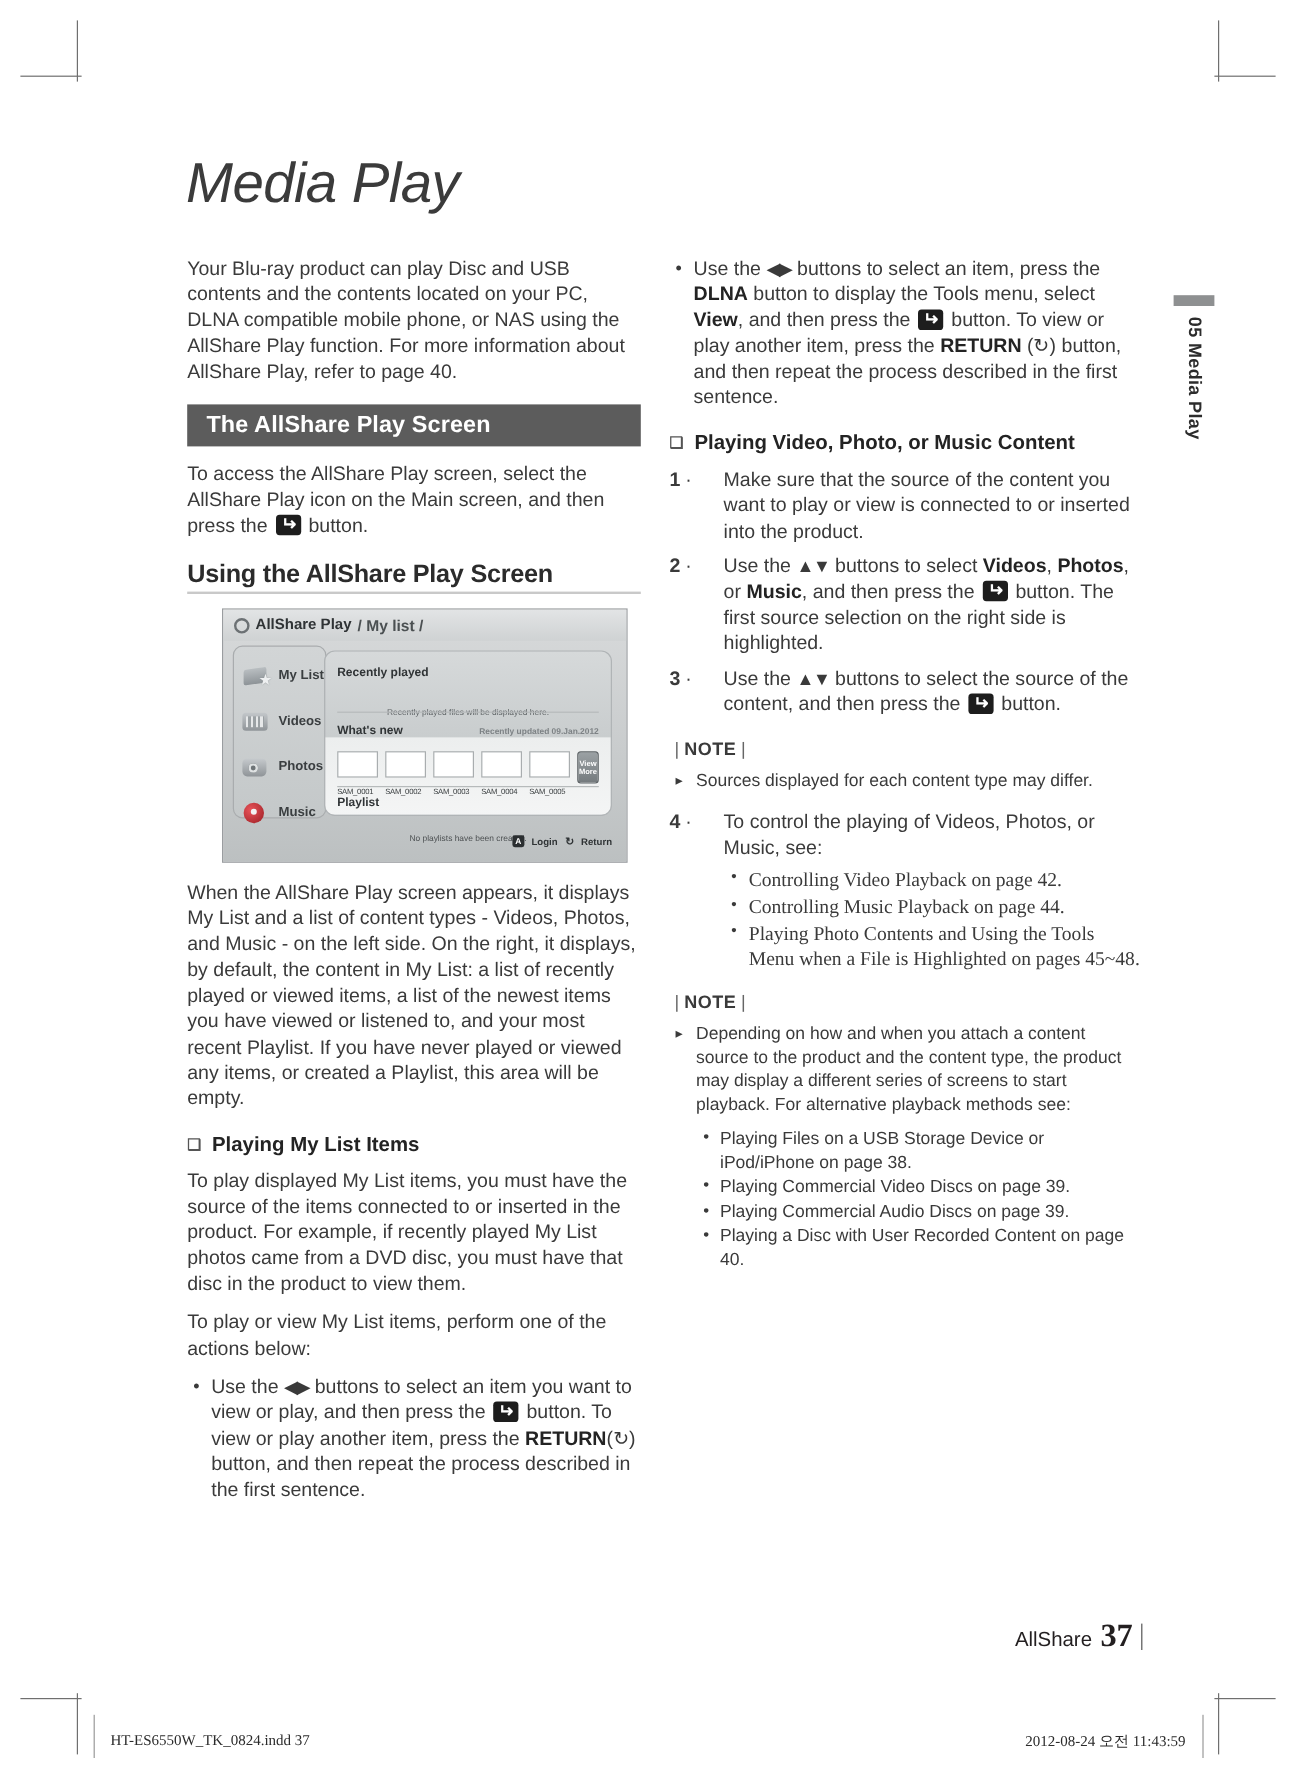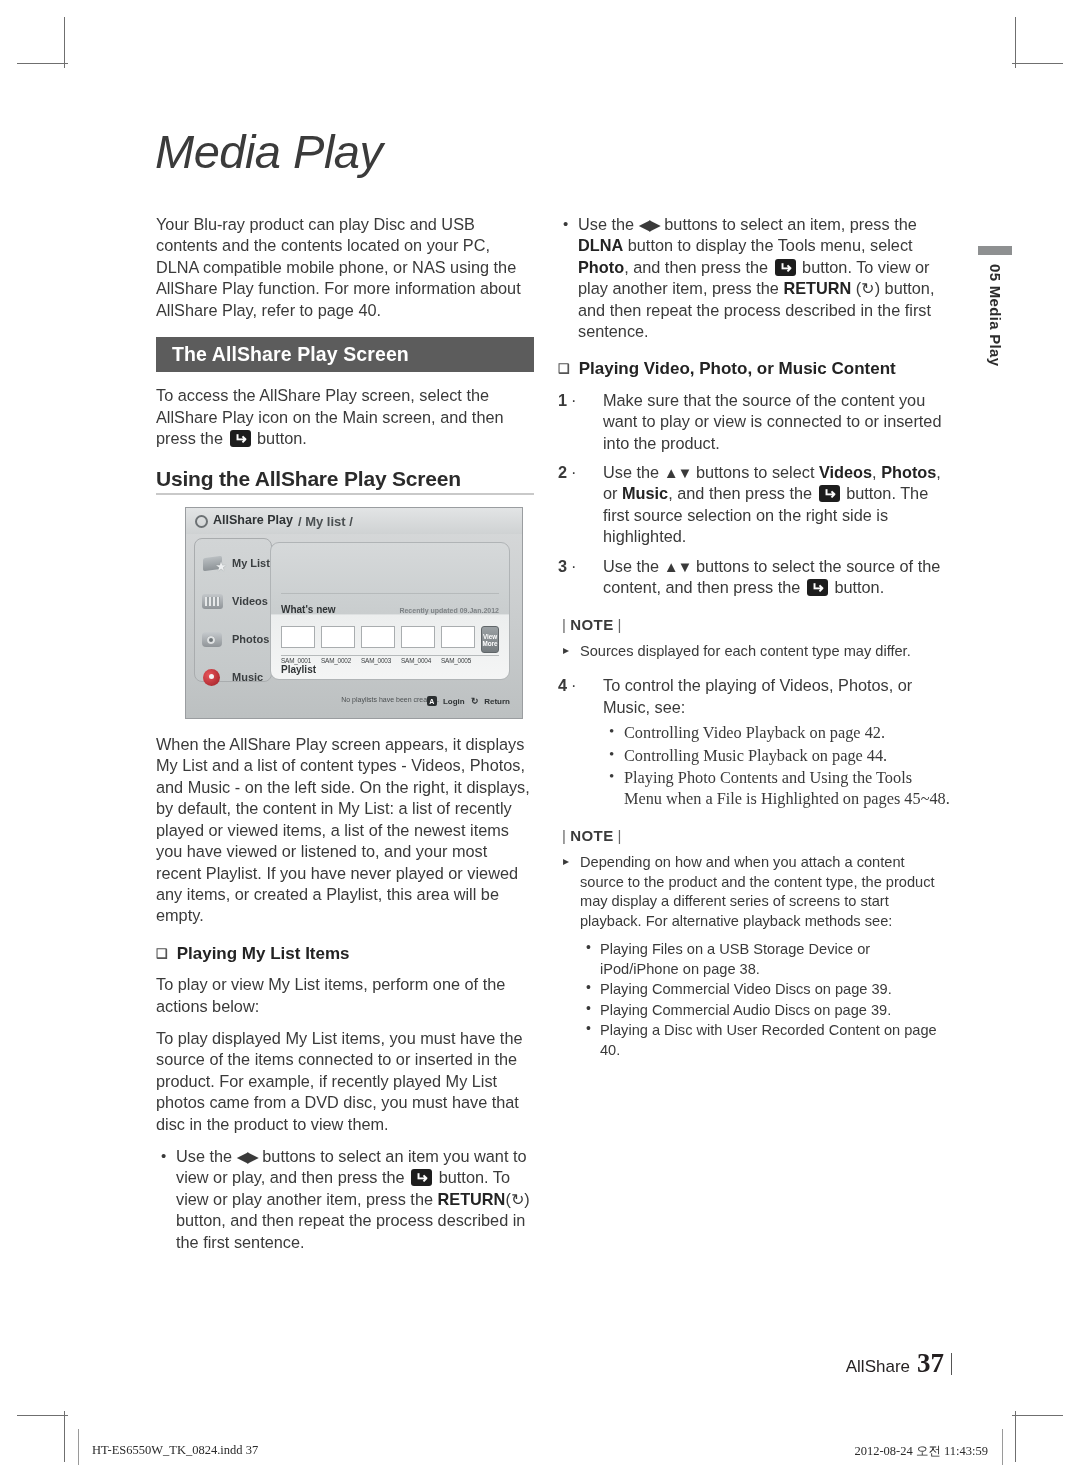--- a/index.html
+++ b/index.html
@@ -422,20 +422,24 @@
         </div>
         <div class="side-item">
           <span class="side-ic">
               <span class="ic-music"></span>
             </span>
           <span class="side-lb">Music</span>
         </div>
       </div>
 
       <div class="shot-panel">
+        <div class="sec1">
+          <div class="pan-h">Recently played</div>
+          <div class="sec1-sub">Recently played files will be displayed here.</div>
+        </div>
         <div class="sec-divider" style="top:50px;"></div>
 
         <div class="sec2">
           <div class="sec2-row">
             <span class="pan-h">What's new</span>
             <span class="sec2-upd">Recently updated 09.Jan.2012</span>
           </div>
           <div class="thumbs">
             <div class="thumb-wrap">
               <div class="thumb"></div>
@@ -477,22 +481,22 @@
       </div>
     </div>
 
     <p style="margin-top:15px;">When the AllShare Play screen appears, it displays My List and a list of content types - Videos, Photos, and Music - on the left side. On the right, it displays, by default, the content in My List: a list of recently played or viewed items, a list of the newest items you have viewed or listened to, and your most recent Playlist. If you have never played or viewed any items, or created a Playlist, this area will be empty.</p>
 
     <div class="h3">
       <span class="h3-mark">❑</span>
       <span>Playing My List Items</span>
     </div>
 
+    <p>To play displayed My List items, you must have the source of the items connected to or inserted in the product. For example, if recently played My List photos came from a DVD disc, you must have that disc in the product to view them.</p>
     <p>To play or view My List items, perform one of the actions below:</p>
-    <p>To play displayed My List items, you must have the source of the items connected to or inserted in the product. For example, if recently played My List photos came from a DVD disc, you must have that disc in the product to view them.</p>
 
     <ul class="bul">
       <li>
         <span>Use the</span>
         <span class="arrows">◀▶</span>
         <span>buttons to select an item you want to view or play, and then press the</span>
         <span class="key-enter"></span>
         <span>button. To view or play another item, press the</span>
         <b>RETURN</b>(<span class="ret-glyph">↺</span>)
         <span>button, and then repeat the process described in the first sentence.</span>
@@ -502,21 +506,21 @@
 
   <div class="col col-right">
 
     <ul class="bul">
       <li>
         <span>Use the</span>
         <span class="arrows">◀▶</span>
         <span>buttons to select an item, press the</span>
         <b>DLNA</b>
         <span>button to display the Tools menu, select</span>
-        <b>Photo</b><span>, and then press the</span>
+        <b>View</b><span>, and then press the</span>
         <span class="key-enter"></span>
         <span>button. To view or play another item, press the</span>
         <b>RETURN</b>
         (<span class="ret-glyph">↺</span>)
         <span>button, and then repeat the process described in the first sentence.</span>
       </li>
     </ul>
 
     <div class="h3">
       <span class="h3-mark">❑</span>

